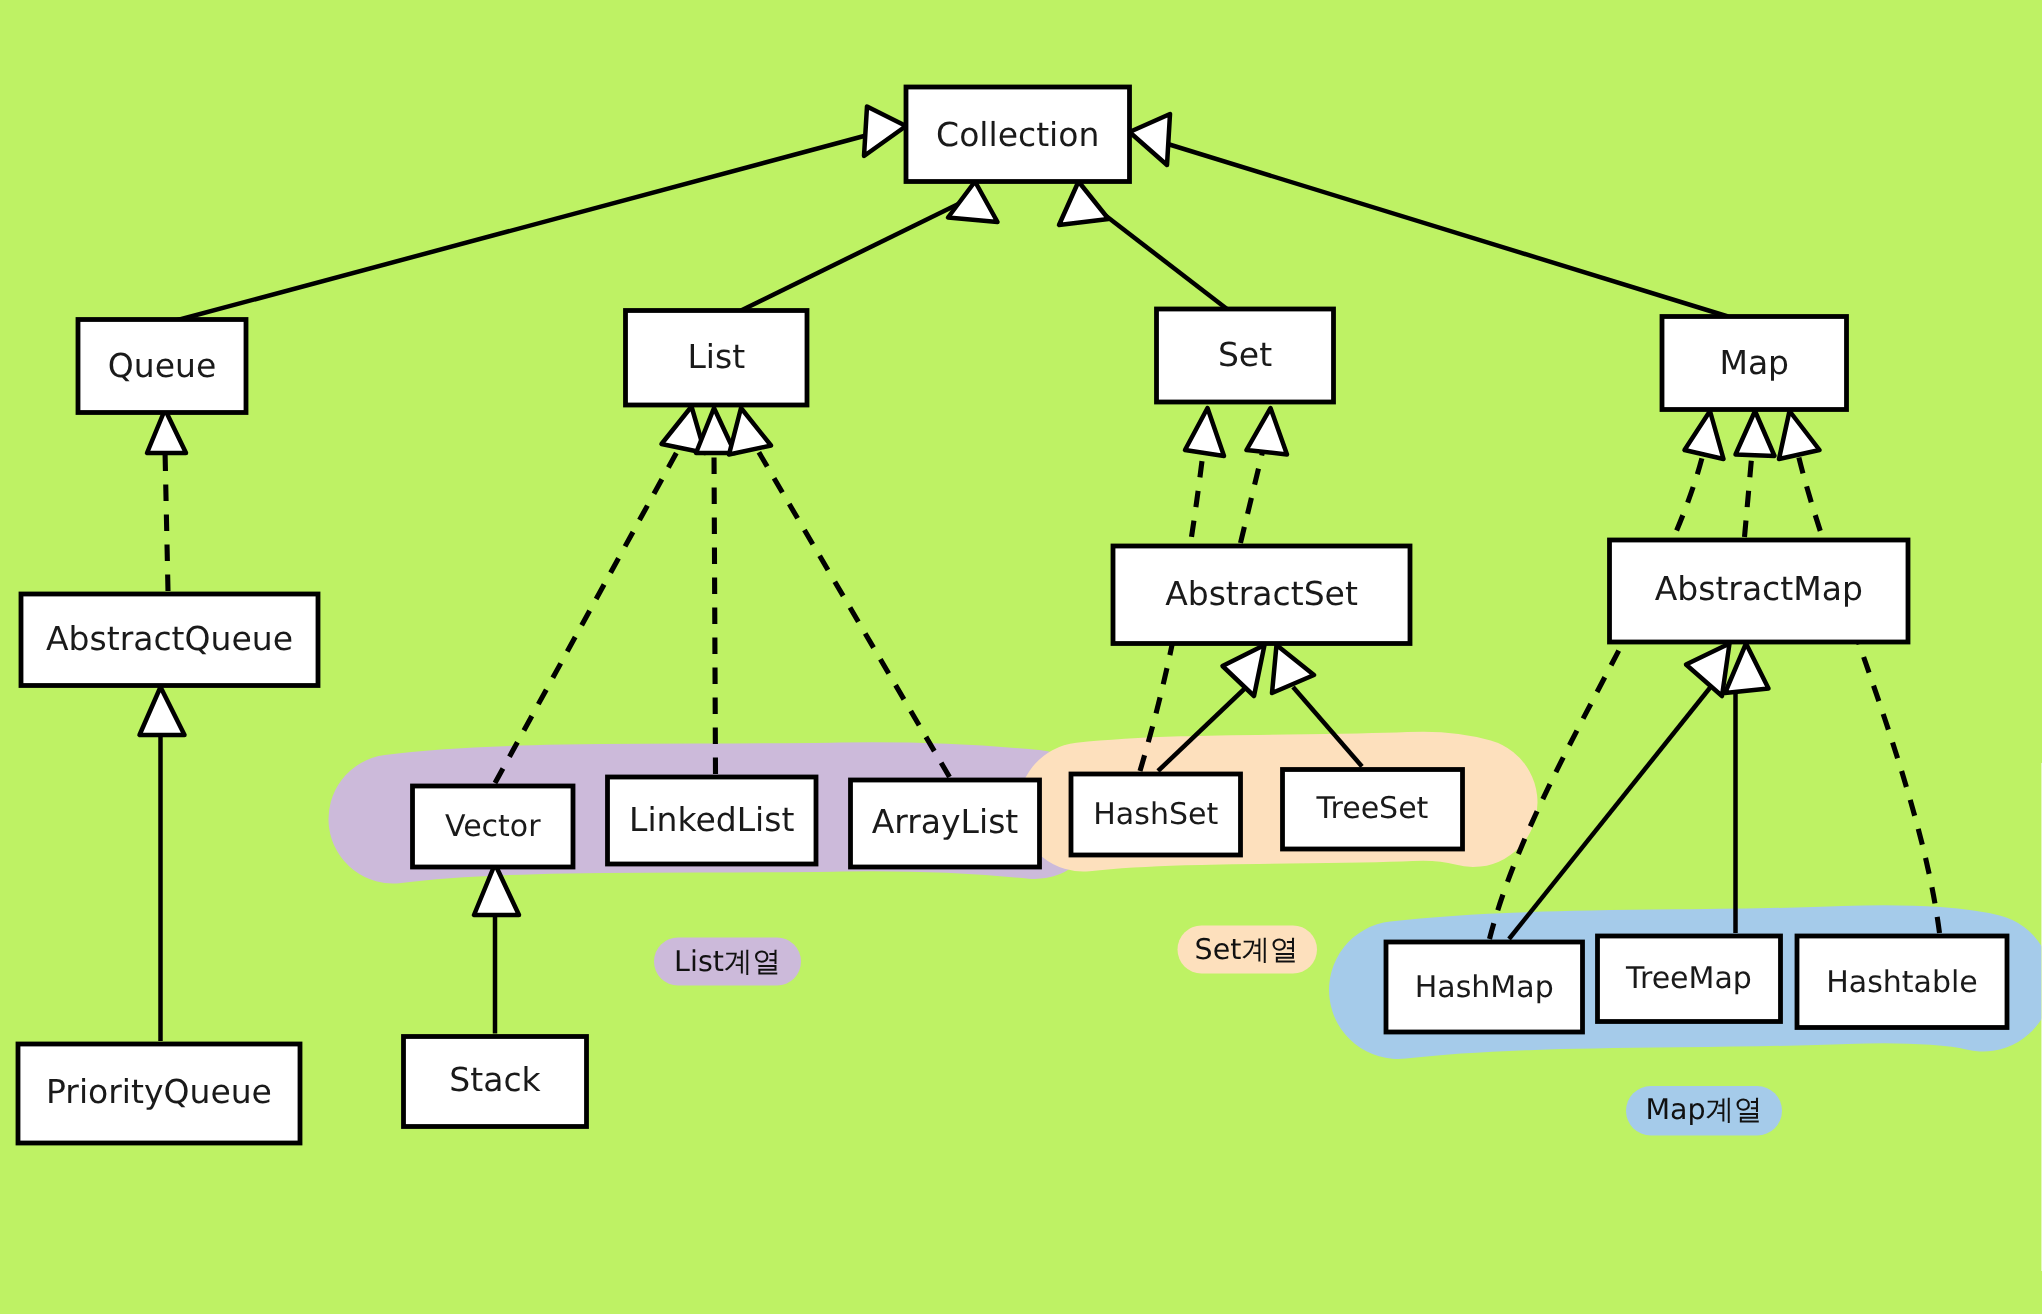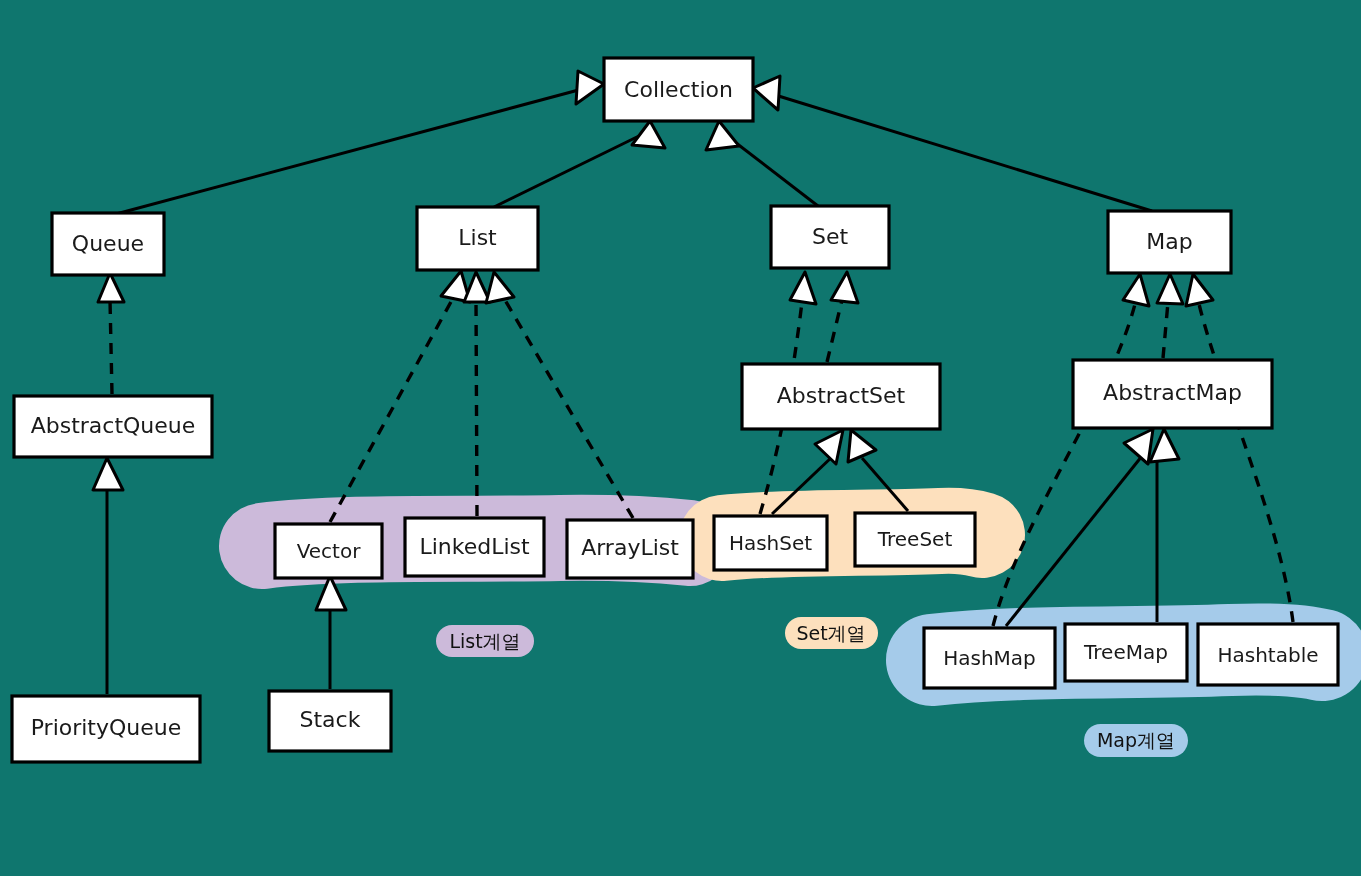--- a/index.html
+++ b/index.html
@@ -10,21 +10,21 @@
   body {
     width: 1361px;
     height: 876px;
     font-family: "DejaVu Sans", sans-serif;
     overflow: hidden;
   }
   #diagram-root {
     position: relative;
     width: 1361px;
     height: 876px;
-    background: #0f766e;
+    background: #bef264;
   }
   svg.diagram {
     display: block;
     width: 1361px;
     height: 876px;
   }
   .node-box {
     fill: #ffffff;
     stroke: #000000;
     stroke-width: 3.2;

